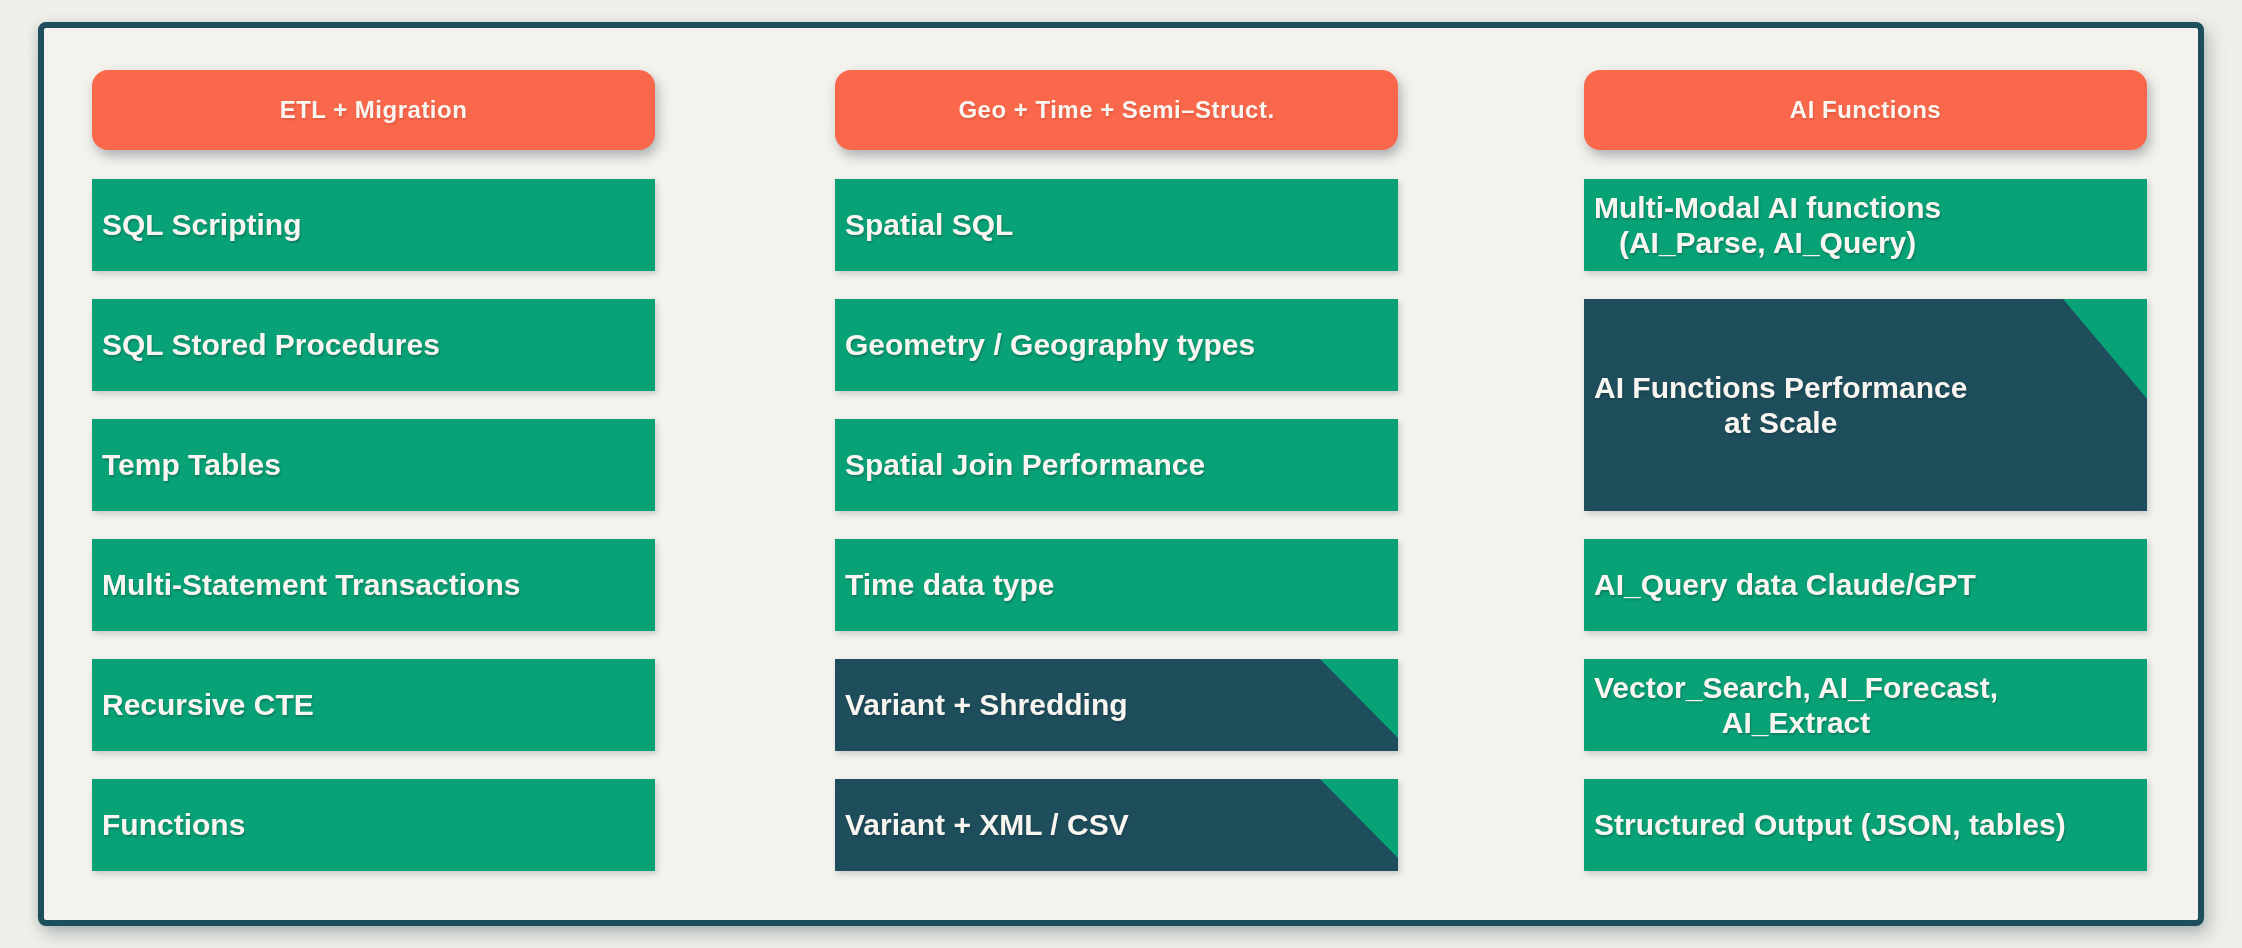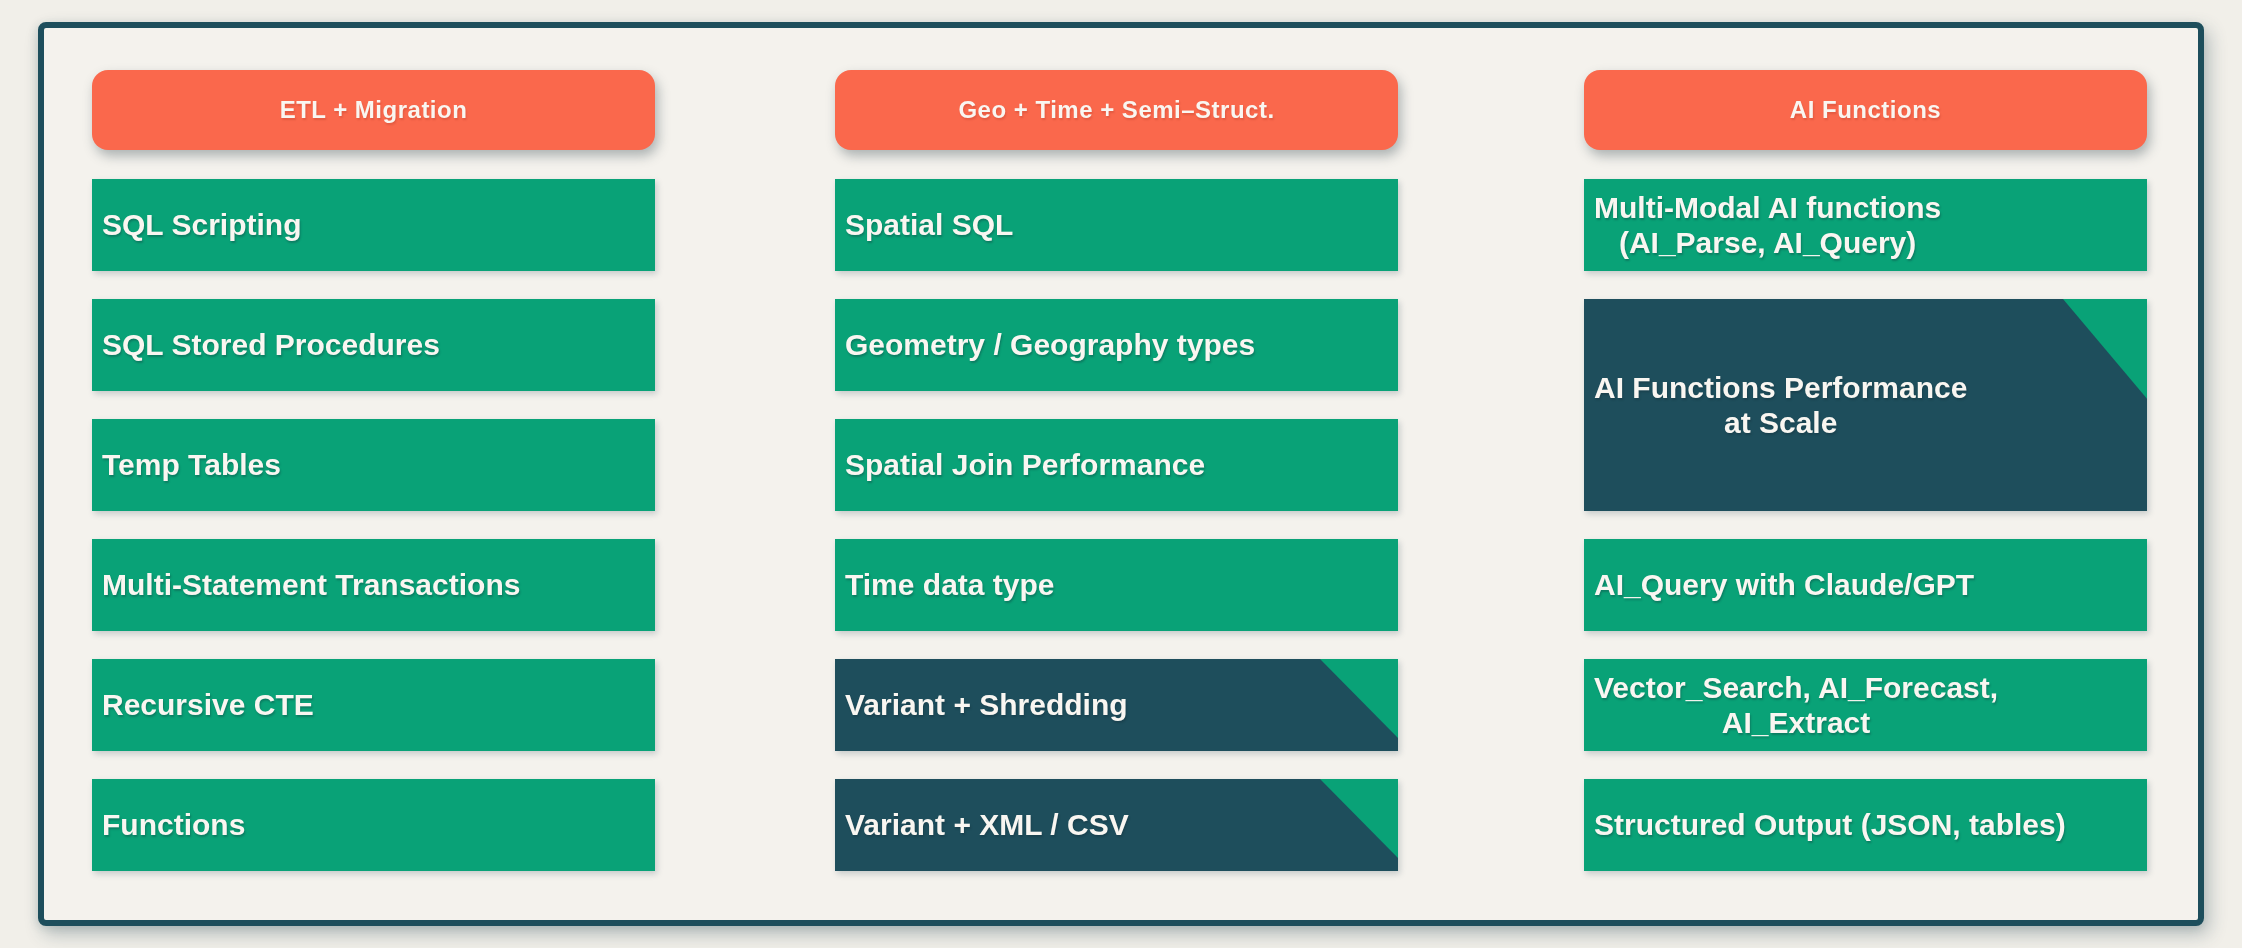--- a/index.html
+++ b/index.html
@@ -112,21 +112,21 @@
     <div class="box">
           <span class="box-label">Multi-Modal AI functions
 (AI_Parse, AI_Query)</span>
         </div>
         <div class="box tall">
           <div class="dark-overlay"></div>
           <span class="box-label">AI Functions Performance
 at Scale</span>
         </div>
         <div class="box">
-          <span class="box-label">AI_Query with Claude/GPT</span>
+          <span class="box-label">AI_Query data Claude/GPT</span>
         </div>
         <div class="box">
           <span class="box-label">Vector_Search, AI_Forecast,
 AI_Extract</span>
         </div>
         <div class="box">
           <span class="box-label">Structured Output (JSON, tables)</span>
         </div>
       </div>
 

